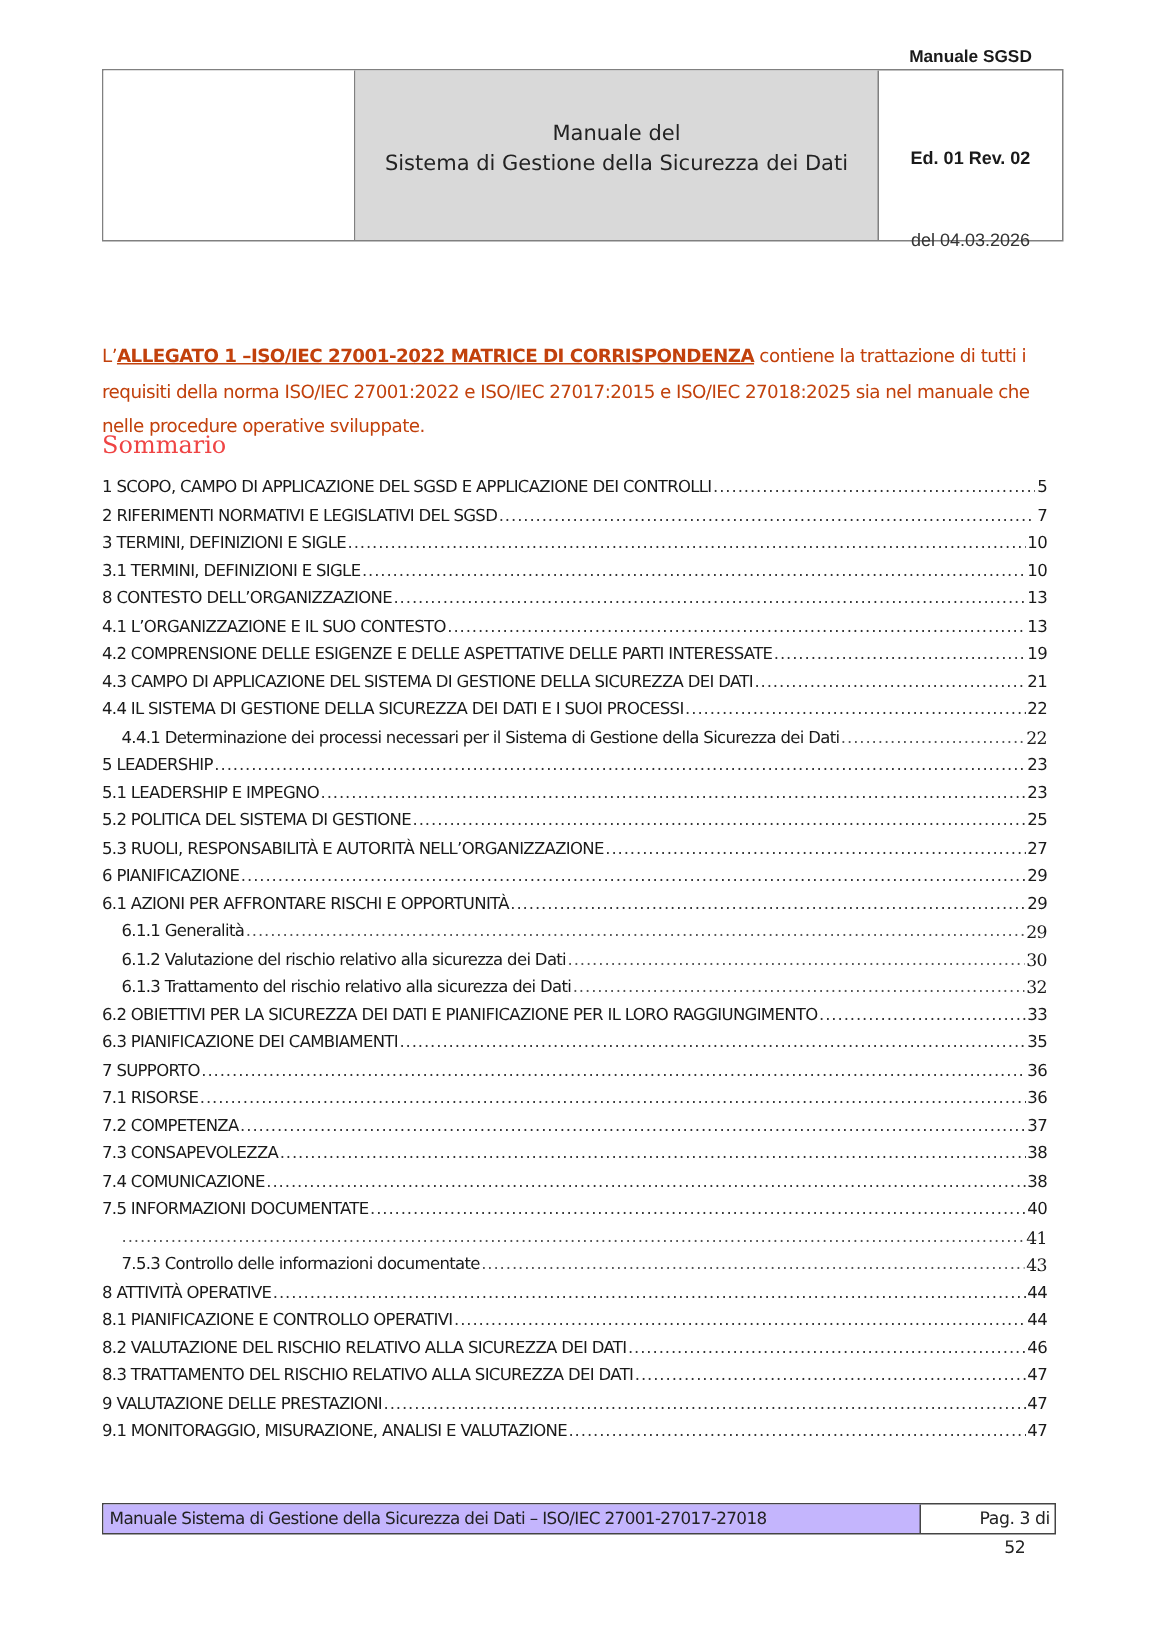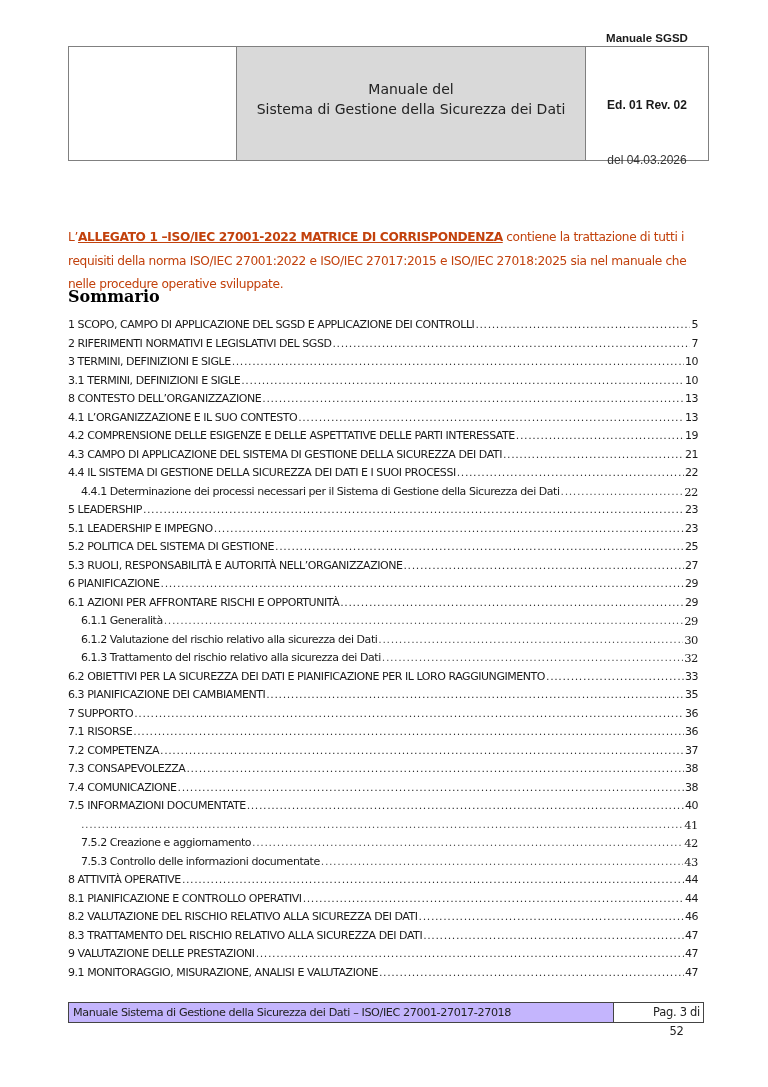--- a/index.html
+++ b/index.html
@@ -18,22 +18,22 @@
     .hdr-meta .code { font-weight: bold; font-size: 11.5px; margin-bottom: 14px; font-family: "Liberation Sans", sans-serif; }
     .hdr-meta .ed { font-weight: bold; font-size: 12px; line-height: 15px; }
     .hdr-meta .date { font-size: 12px; line-height: 15px; color: #333; }
 
     .intro { position: absolute; left: 68px; top: 192px; width: 640px;
              font-family: "DejaVu Sans", sans-serif; font-size: 12.2px; line-height: 23.5px;
              letter-spacing: -0.35px; color: #c2410c; margin-top: 34px; }
     .intro .ref { font-weight: bold; text-decoration: underline; }
 
     .toc-title { position: absolute; left: 68px; top: 287px;
-                 font-family: "DejaVu Serif", serif; font-weight: bold; font-size: 16px;
-                 color: #000000; text-align: right; }
+                 font-family: "DejaVu Serif", serif; font-weight: normal; font-size: 16px;
+                 color: #ef4444; text-align: right; }
 
     .toc { position: absolute; left: 68px; top: 316px; width: 630px; }
     .toc-row { display: flex; align-items: flex-end; height: 18.5px; line-height: 18.5px;
                font-family: "DejaVu Sans", sans-serif; font-size: 11px; letter-spacing: -0.45px;
                color: #1a1a1a; white-space: nowrap; overflow: hidden; }
     .toc-row.sub { padding-left: 13px; }
     .toc-row .lbl { flex: 0 0 auto; padding-right: 1px; }
     .toc-row .dots { flex: 1 1 auto; overflow: hidden; white-space: nowrap; color: #333;
                      letter-spacing: 0.6px; }
     .toc-row .dots::before { content: "................................................................................................................................................................................................................................................................................................"; }
@@ -203,25 +203,20 @@
     <div class="toc-row">
       <span class="lbl">7.5 INFORMAZIONI DOCUMENTATE</span>
       <span class="dots"></span>
       <span class="pg">40</span>
     </div>
     <div class="toc-row sub">
       <span class="dots"></span>
       <span class="pg">41</span>
     </div>
     <div class="toc-row sub">
-      <span class="lbl">7.5.2 Creazione e aggiornamento</span>
-      <span class="dots"></span>
-      <span class="pg">42</span>
-    </div>
-    <div class="toc-row sub">
       <span class="lbl">7.5.3 Controllo delle informazioni documentate</span>
       <span class="dots"></span>
       <span class="pg">43</span>
     </div>
     <div class="toc-row">
       <span class="lbl">8 ATTIVITÀ OPERATIVE</span>
       <span class="dots"></span>
       <span class="pg">44</span>
     </div>
     <div class="toc-row">

